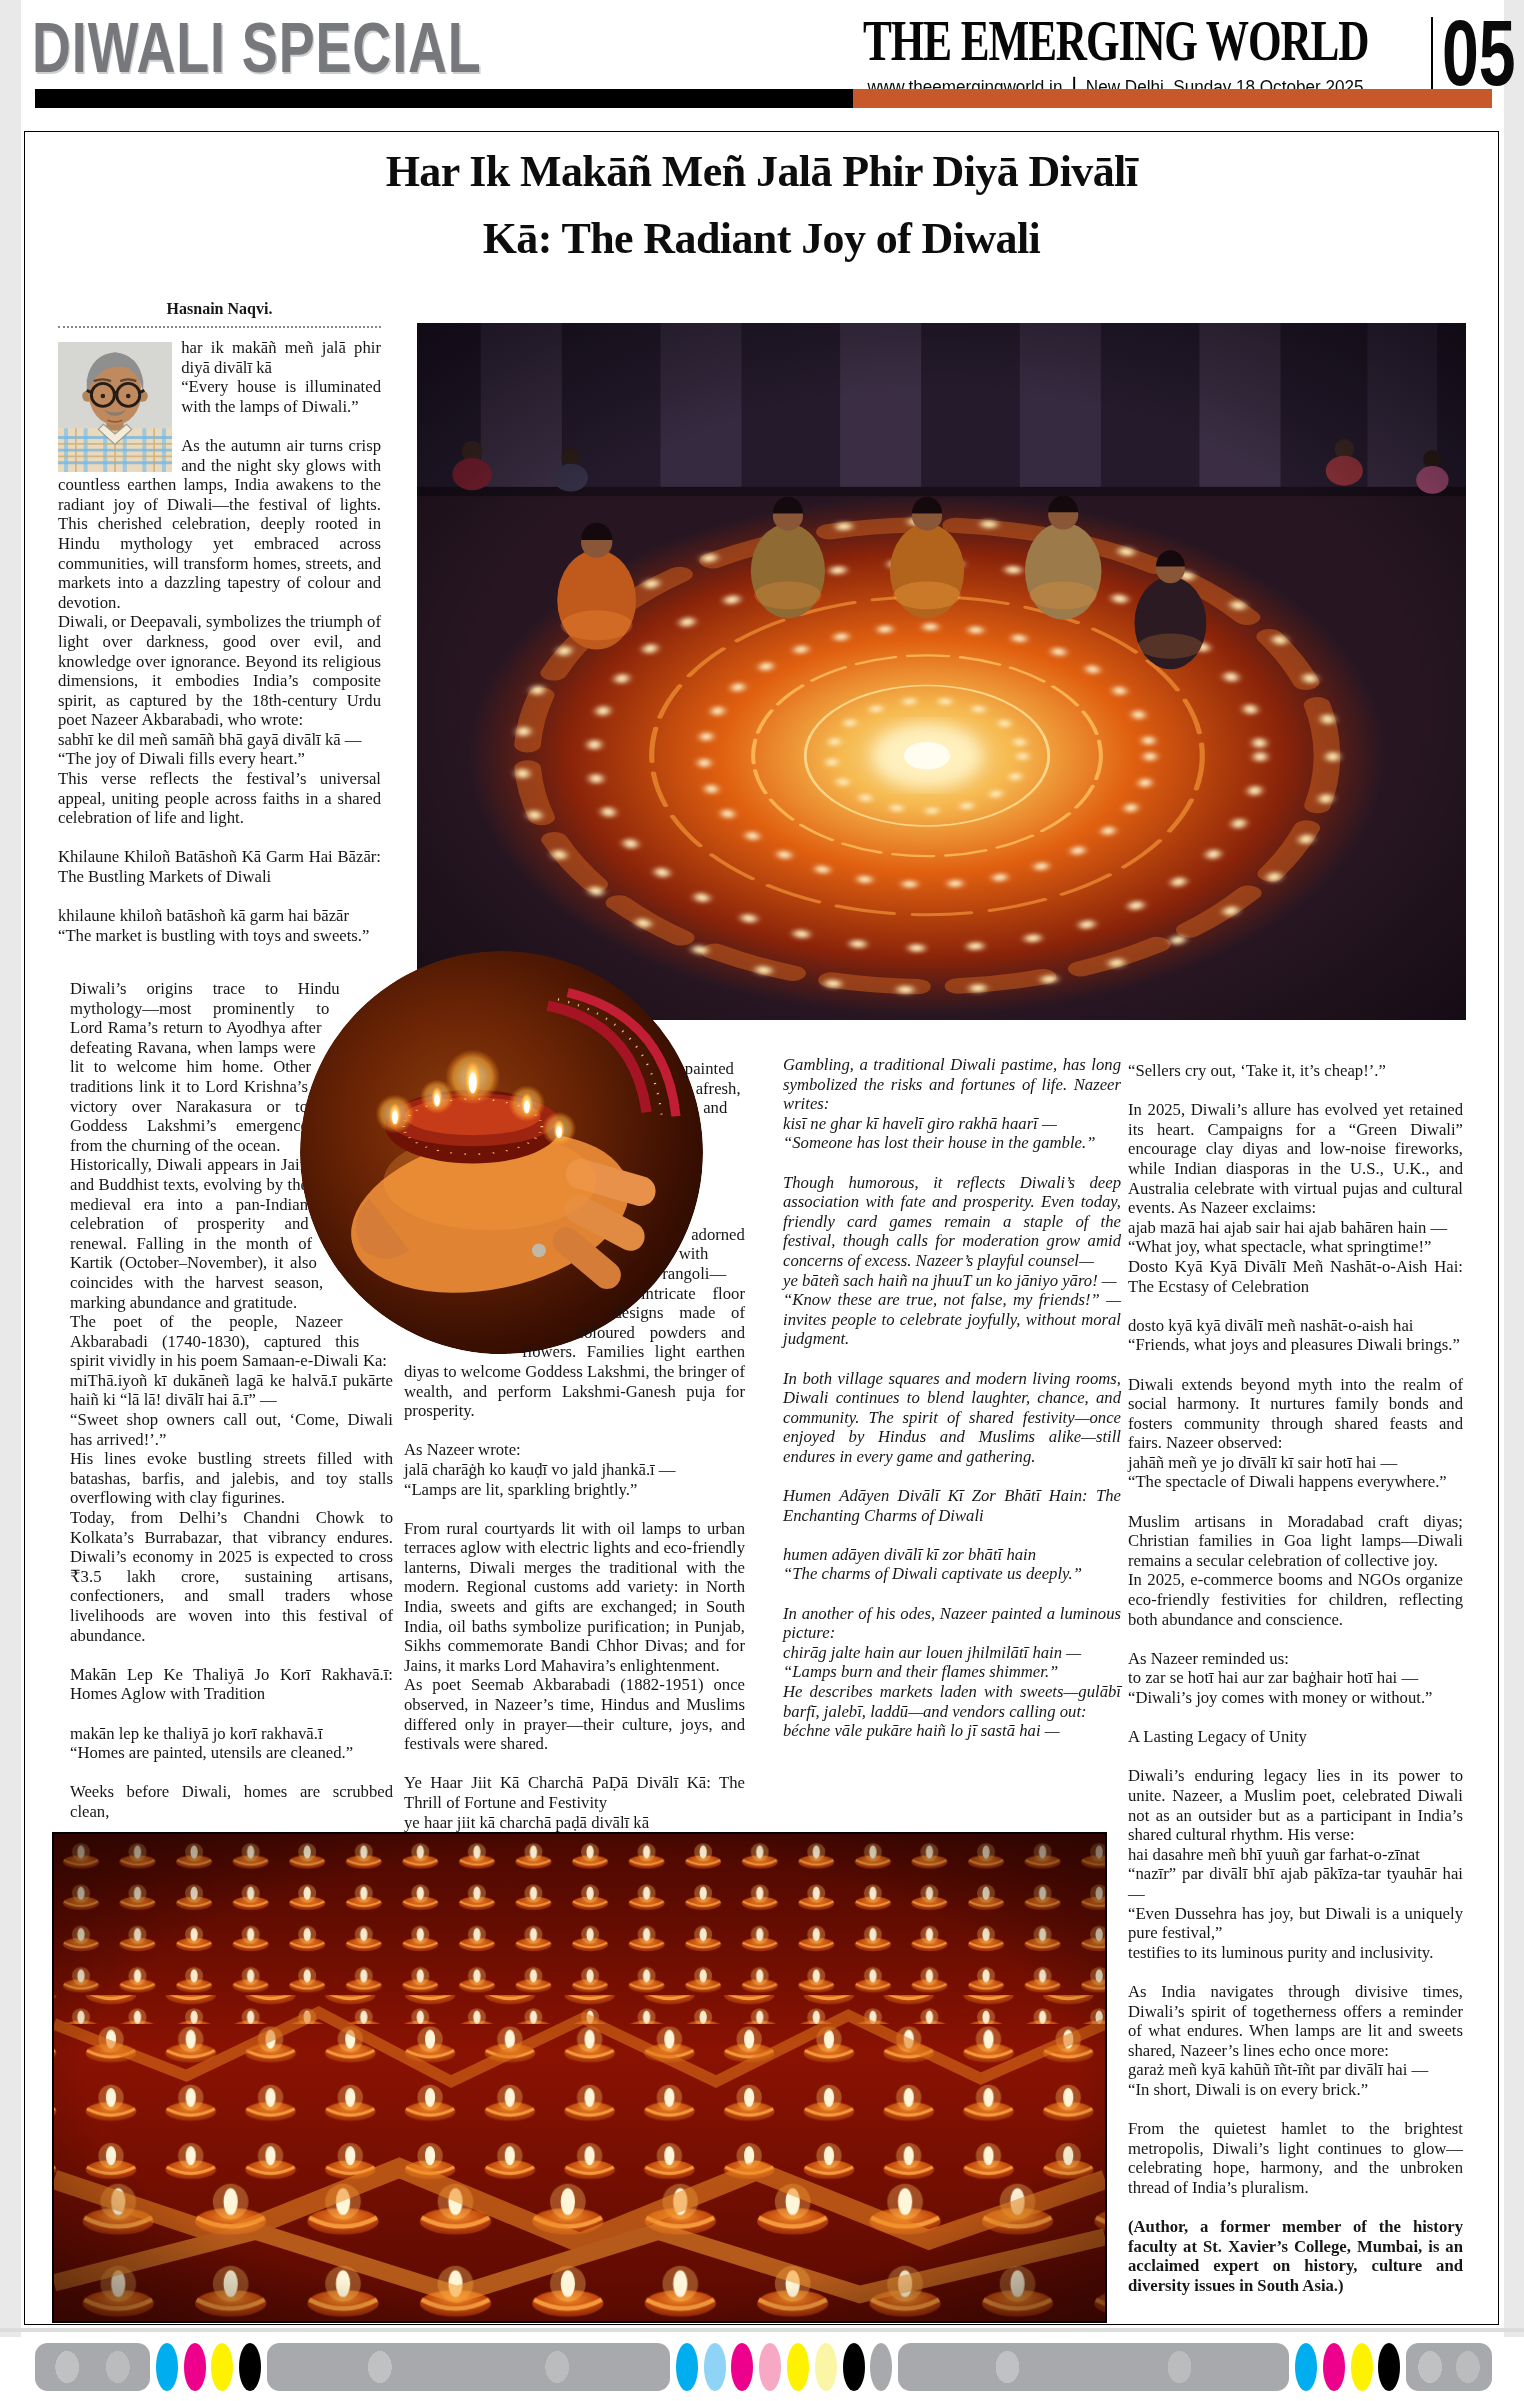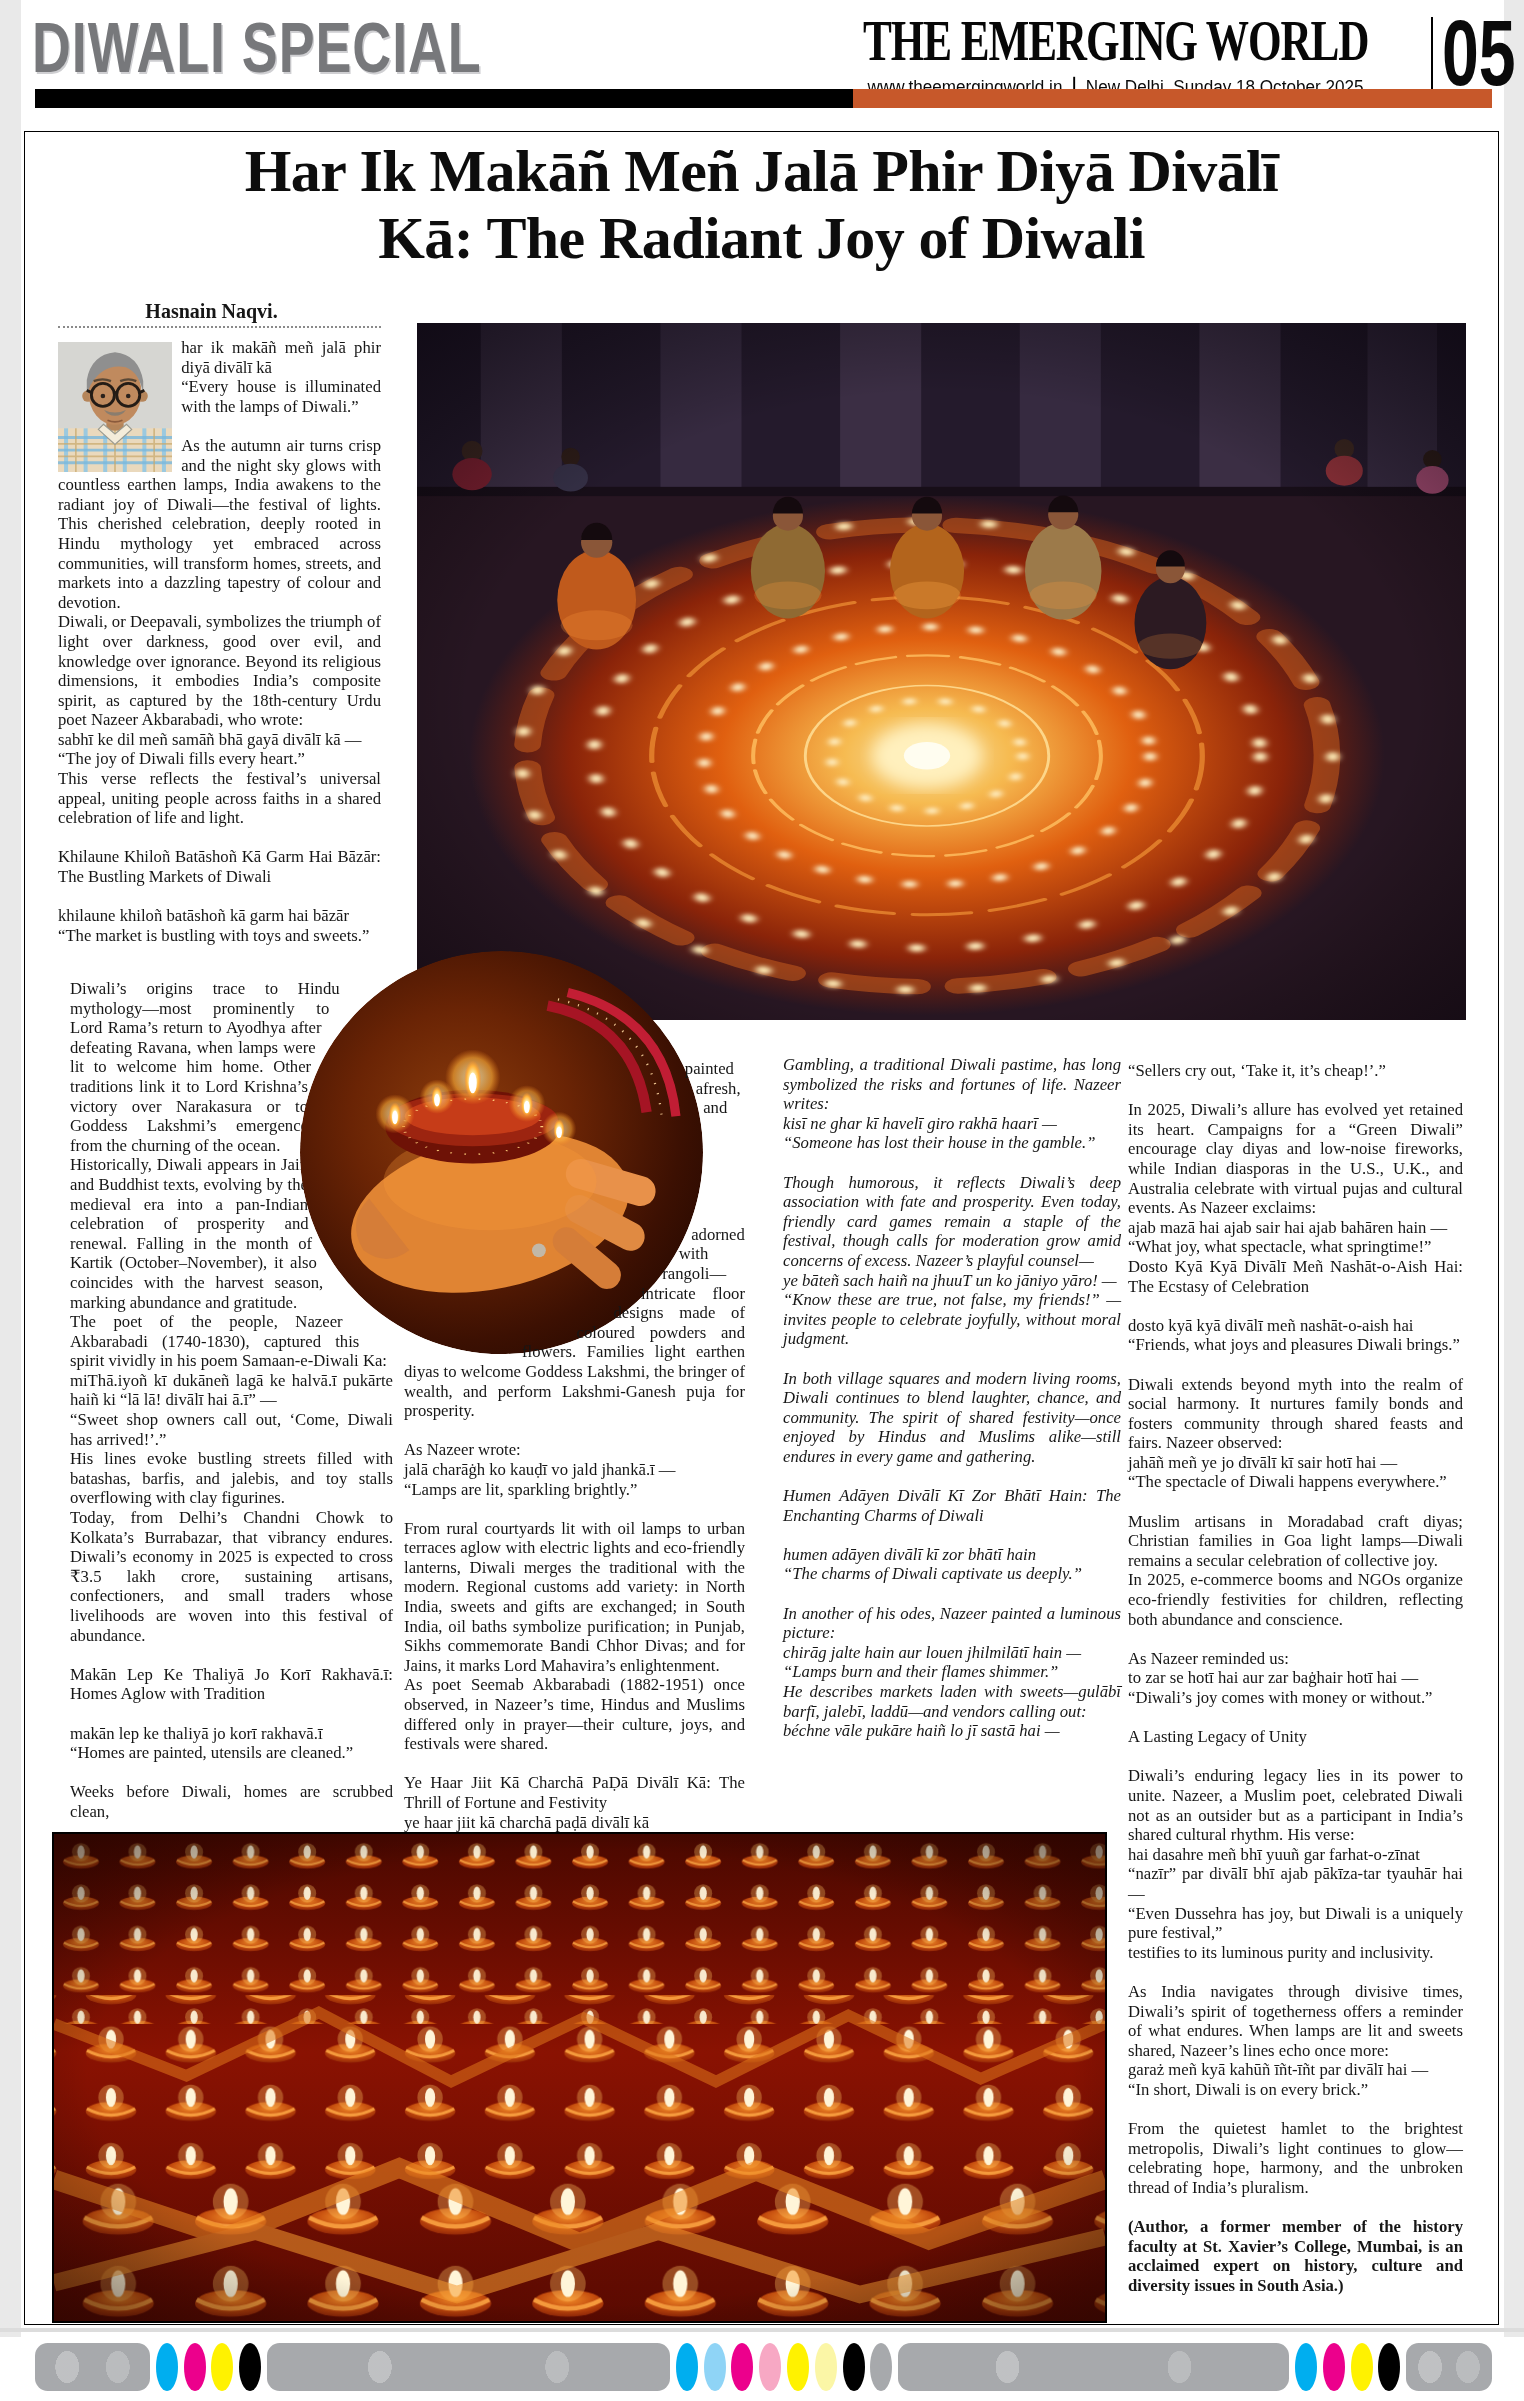--- a/index.html
+++ b/index.html
@@ -39,22 +39,22 @@
   #tone-bar{left:35px;top:89px;width:1457px;height:19px;display:flex;}
   #tone-bar .black{width:818px;background:#000;}
   #tone-bar .orange{flex:1;background:#c7582a;}
 
   
   #article-box{
     left:24px;top:131px;width:1473px;height:2192px;background:#fff;
     border:1.7px solid #000;
   }
   #headline{left:0;top:5.8px;width:1473px;text-align:center;
-    font-weight:700;font-size:60px;line-height:67px;color:#0d0d0d;letter-spacing:-0.6px;}
-  #byline{left:25px;top:168px;width:323px;text-align:center;font-weight:700;font-size:20px;}
+    font-weight:700;font-size:44px;line-height:67px;color:#0d0d0d;letter-spacing:-0.6px;}
+  #byline{left:33px;top:168px;width:323px;text-align:center;font-weight:700;font-size:16px;}
   #byline-rule{left:33px;top:194px;width:323px;height:0;border-bottom:2.3px dotted #8a8a8a;}
 
   
   #main-photo{left:392px;top:191px;width:1049px;height:697px;}
   #main-photo svg{width:100%;height:100%;display:block;}
   #circle-photo{left:275px;top:819px;width:403px;height:403px;border-radius:50%;overflow:hidden;}
   #circle-photo svg{width:100%;height:100%;display:block;}
   #bottom-photo{left:26.5px;top:1700px;width:1051px;height:487px;border:2.3px solid #000;}
   #bottom-photo svg{width:100%;height:100%;display:block;}
 

